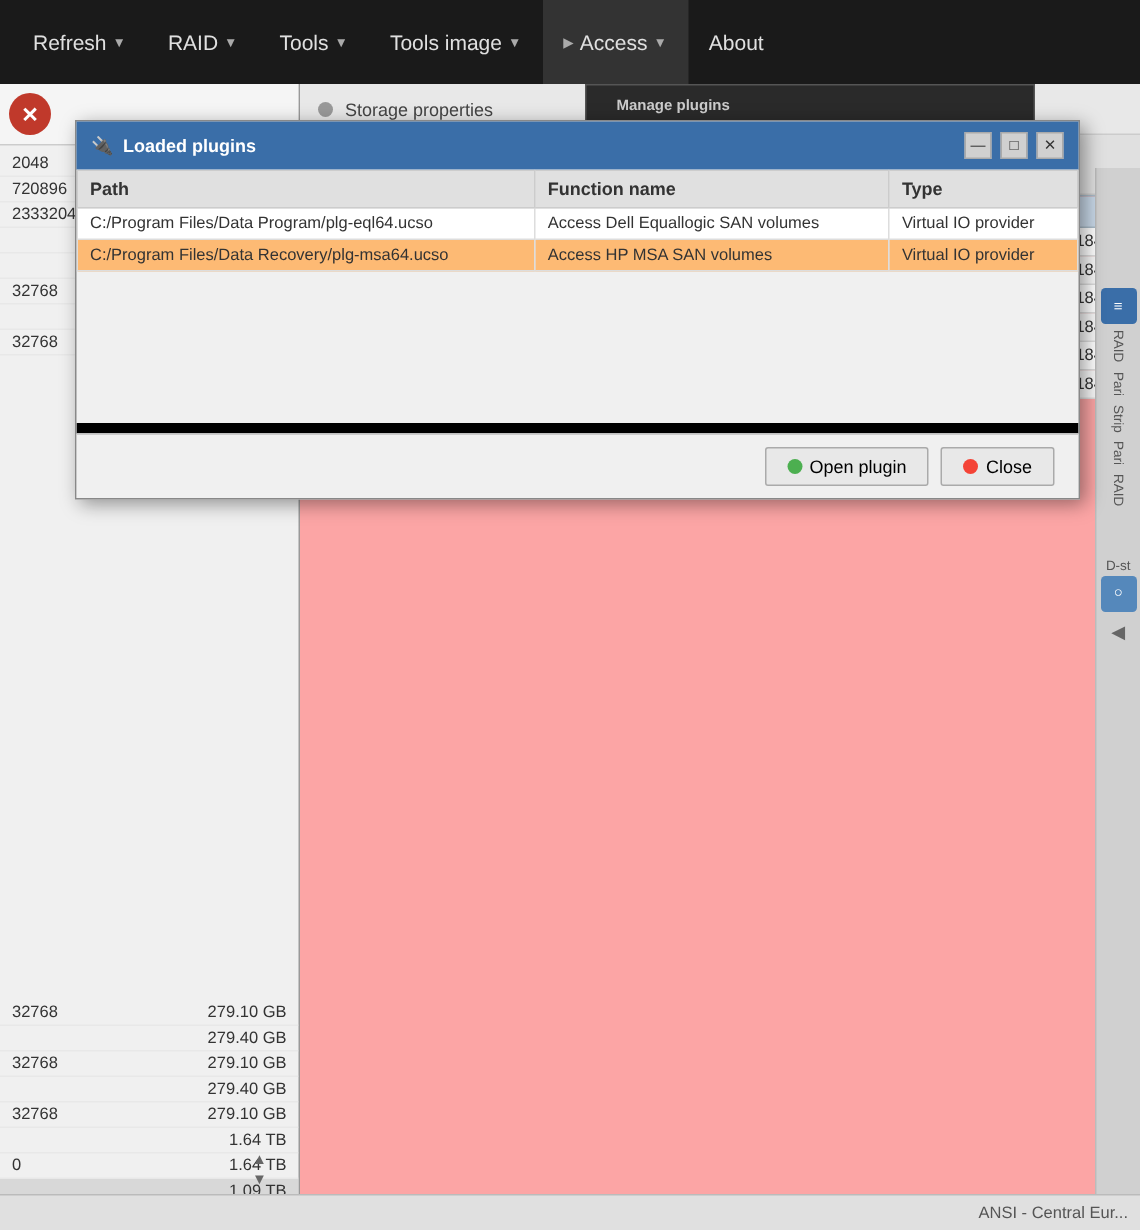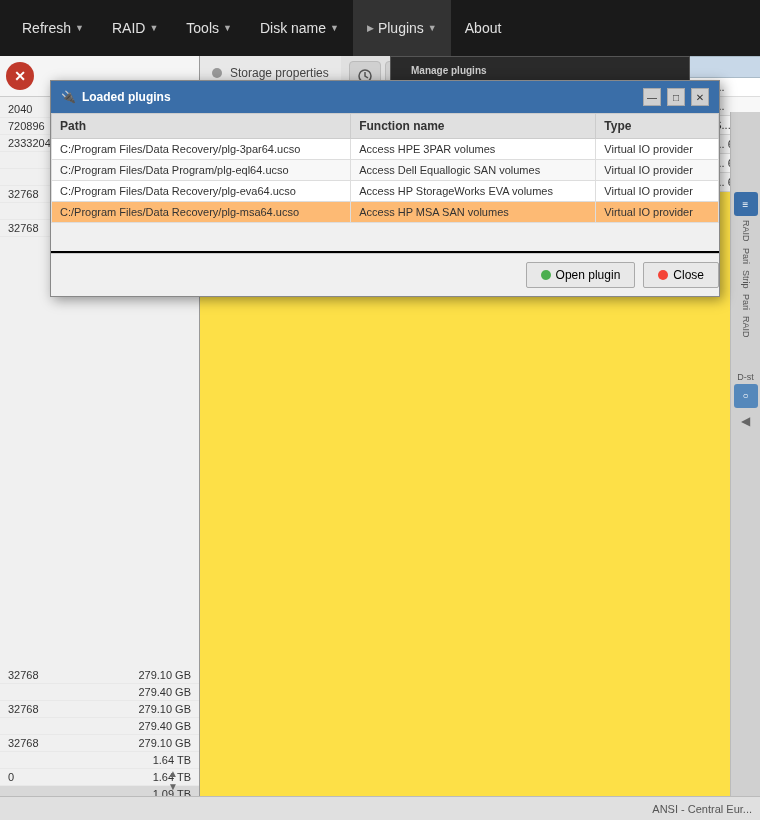--- a/index.html
+++ b/index.html
@@ -120,23 +120,23 @@
     }
     .scroll-arrow {
       color: #666;
       cursor: pointer;
       font-size: 10px;
     }
 
     
     .right-panel {
       flex: 1;
-      background: #fde047;
-      display: flex;
-      flex-direction: row;
+      background: #fca5a5;
+      display: flex;
+      flex-direction: column;
       overflow: hidden;
     }
 
     
     .storage-props-bar {
       height: 34px;
       background: #e8e8e8;
       border-bottom: 1px solid #ccc;
       display: flex;
       align-items: center;
@@ -303,27 +303,27 @@
     }
     .dialog-table tr:nth-child(odd) td { background: #fff; }
     .dialog-table tr:nth-child(even) td { background: #f8f8f8; }
     .dialog-table tr.selected td { background: #fdba74; }
 
     .dialog-content {
       padding: 0;
       overflow: hidden;
     }
     .dialog-table-wrap {
-      height: 140px;
+      height: 176px;
       overflow-y: auto;
-      border-bottom: 2px solid #000000;
+      border-bottom: 7px solid #000000;
     }
 
     .dialog-footer {
-      padding: 8px 0;
+      padding: 8px 16px;
       display: flex;
       justify-content: flex-end;
       gap: 8px;
       background: #f0f0f0;
       border-top: 1px solid #ccc;
     }
     .dialog-btn {
       padding: 5px 14px;
       font-size: 12px;
       cursor: pointer;
@@ -362,26 +362,26 @@
   </div>
   <div class="menubar-item">
     <span>RAID</span>
     <span class="arrow">▼</span>
   </div>
   <div class="menubar-item">
     <span>Tools</span>
     <span class="arrow">▼</span>
   </div>
   <div class="menubar-item">
-    <span>Disk name</span>
+    <span>Tools image</span>
     <span class="arrow">▼</span>
   </div>
   <div class="menubar-item active">
     <span class="arrow">▶</span>
-    <span>Plugins</span>
+    <span>Access</span>
     <span class="arrow">▼</span>
   </div>
   <div class="menubar-item">
     <span>About</span>
   </div>
 </div>
 
 <div class="dropdown-menu">
   <div class="dropdown-header">Manage plugins</div>
   <div class="dropdown-item">Access HPE 3PAR volumes</div>
@@ -392,21 +392,21 @@
 </div>
 
 <div class="main-area">
 
   <div class="left-panel">
     <div class="close-btn-area">
       <div class="close-x-btn">✕</div>
     </div>
     <div class="left-data">
       <div class="left-row">
-        <span>2040</span>
+        <span>2048</span>
         <span>350.02 MB</span>
       </div>
       <div class="left-row">
         <span>720896</span>
         <span>110.91 GB</span>
       </div>
       <div class="left-row">
         <span>233320448</span>
         <span>545.03 MB</span>
       </div>
@@ -593,32 +593,22 @@
       <table class="dialog-table">
         <thead>
           <tr>
             <th>Path</th>
             <th>Function name</th>
             <th>Type</th>
           </tr>
         </thead>
         <tbody>
           <tr>
-            <td>C:/Program Files/Data Recovery/plg-3par64.ucso</td>
-            <td>Access HPE 3PAR volumes</td>
-            <td>Virtual IO provider</td>
-          </tr>
-          <tr>
             <td>C:/Program Files/Data Program/plg-eql64.ucso</td>
             <td>Access Dell Equallogic SAN volumes</td>
-            <td>Virtual IO provider</td>
-          </tr>
-          <tr>
-            <td>C:/Program Files/Data Recovery/plg-eva64.ucso</td>
-            <td>Access HP StorageWorks EVA volumes</td>
             <td>Virtual IO provider</td>
           </tr>
           <tr class="selected">
             <td>C:/Program Files/Data Recovery/plg-msa64.ucso</td>
             <td>Access HP MSA SAN volumes</td>
             <td>Virtual IO provider</td>
           </tr>
         </tbody>
       </table>
     </div>

